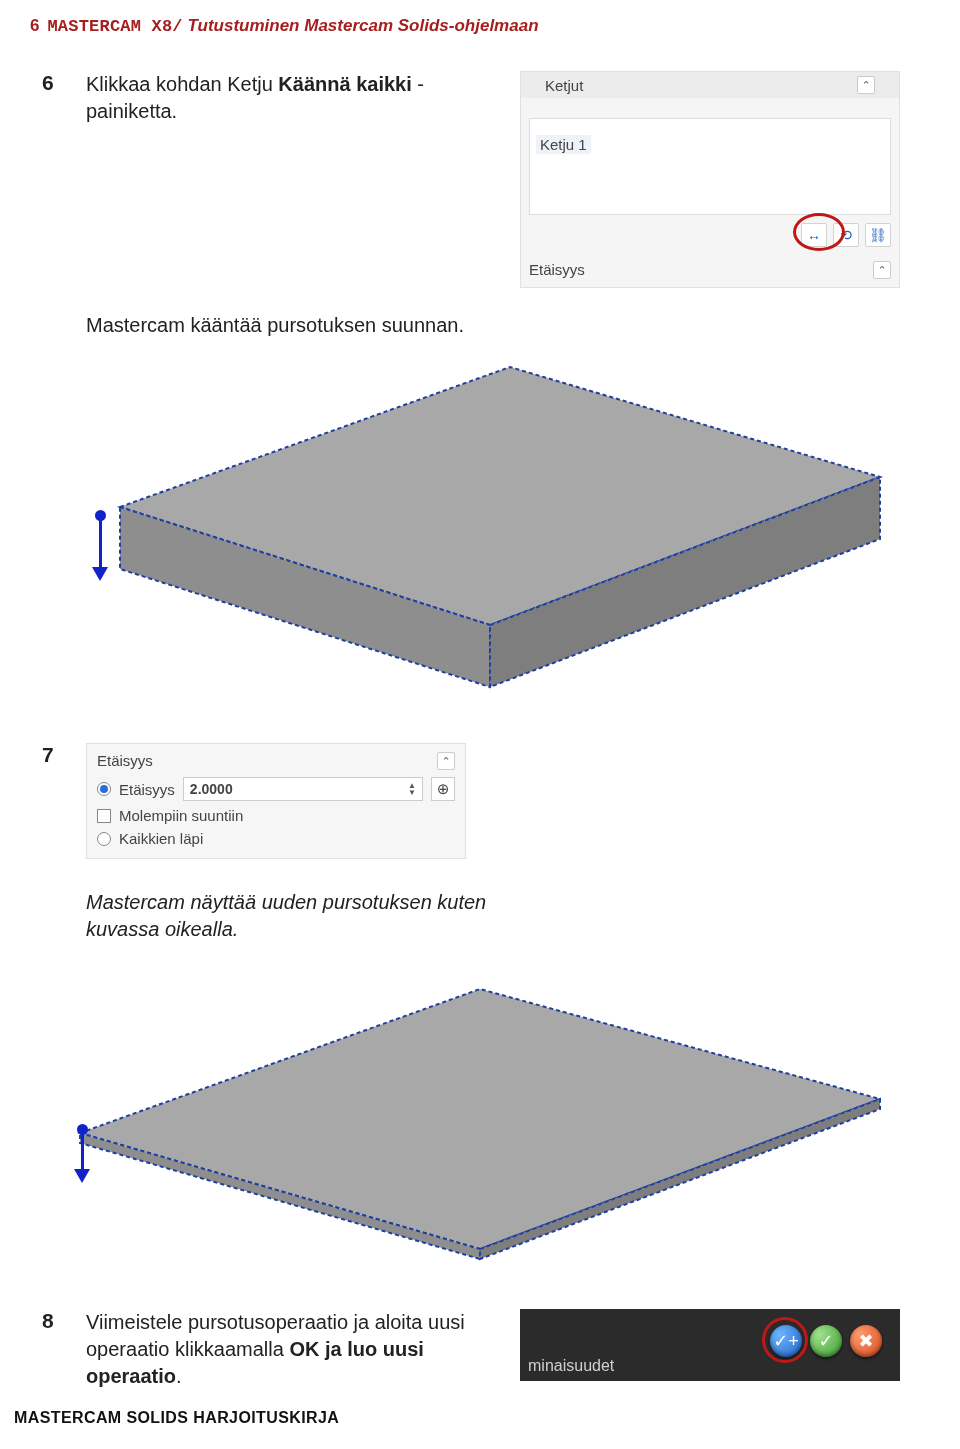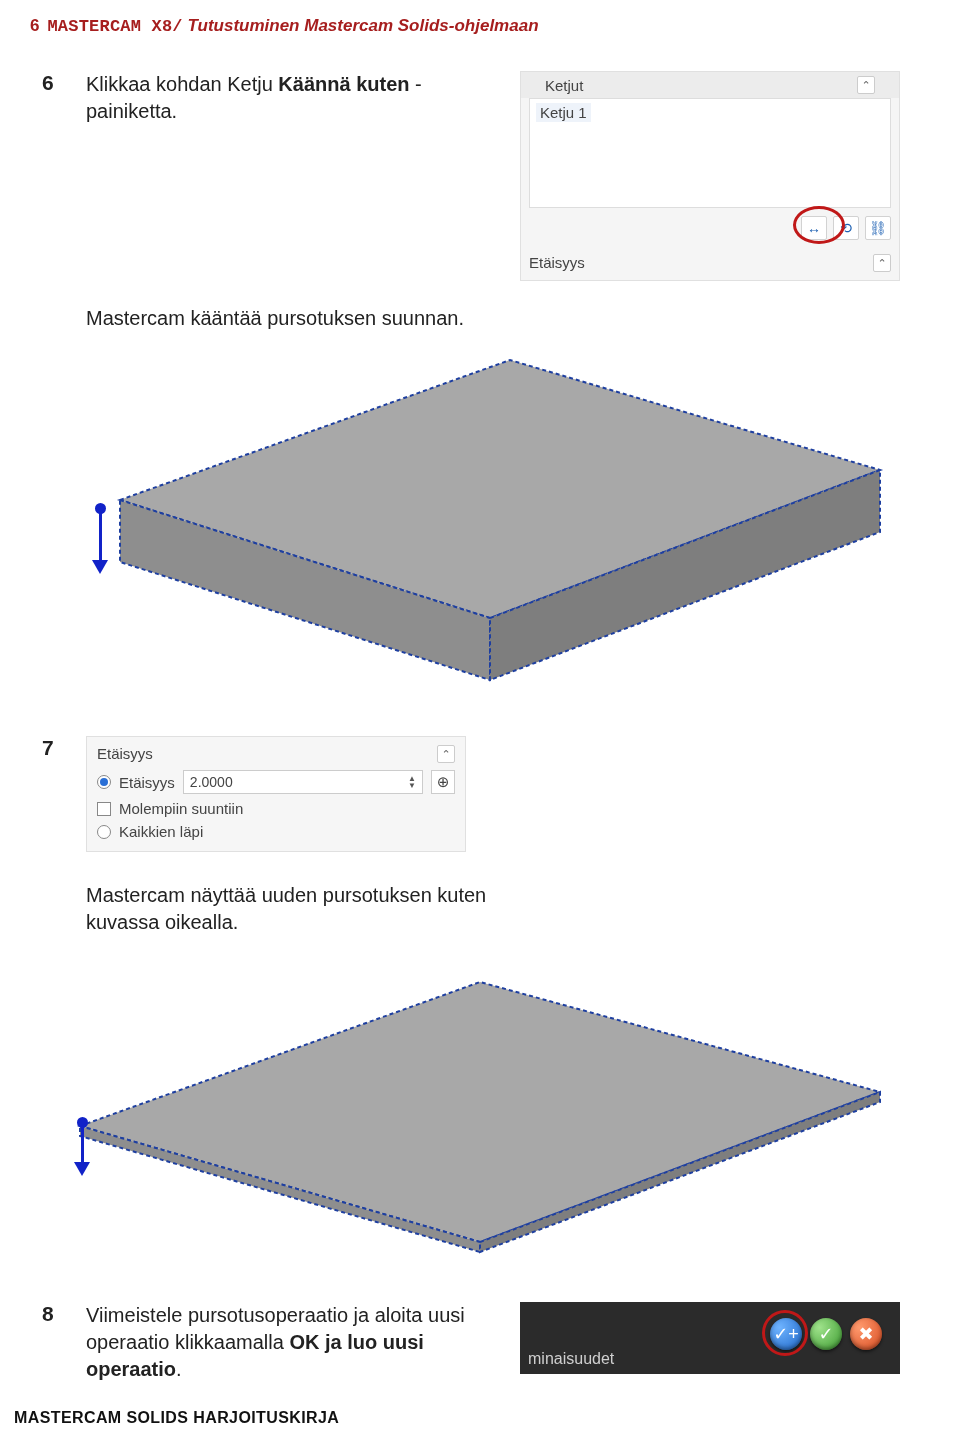--- a/index.html
+++ b/index.html
@@ -60,23 +60,23 @@
   .panel .row-head {
     display: flex;
     align-items: center;
     justify-content: space-between;
     padding: 4px 24px;
     background: #ececec;
   }
   .panel .list-box {
     background: #fff;
     border: 1px solid #ddd;
-    margin: 0 8px 6px 8px;
-    height: 110px;
-    padding: 4px 6px;
+    margin: 20px 8px 6px 8px;
+    height: 97px;
+    padding: 16px 6px;
     font-size: 15px;
   }
   .panel .list-item {
     background: #eef3fa;
     padding: 1px 4px;
     display: inline-block;
   }
   .tool-row {
     display: flex;
     justify-content: flex-end;
@@ -167,21 +167,21 @@
   }
   .radio { border-radius: 50%; position: relative; }
   .radio.sel::after {
     content: ""; position: absolute;
     left: 2px; top: 2px; width: 8px; height: 8px;
     border-radius: 50%; background: #2a6fd6;
   }
   .num-input {
     flex: 1; background: #fff; border: 1px solid #ccc;
     height: 24px; padding: 2px 6px; font-size: 14px;
-    display: flex; align-items: center; justify-content: space-between;
+    display: flex; align-items: center; justify-content: space-between; font-weight: bold;
   }
   .spin { display: flex; flex-direction: column; gap: 0; font-size: 8px; color: #555; line-height: 7px; }
   .sq-btn {
     width: 24px; height: 24px; border: 1px solid #ccc;
     background: #fff; display: flex; align-items: center; justify-content: center;
     font-size: 15px;
   }
 
   
   .slab-wrap {
@@ -243,21 +243,21 @@
   <span class="pg">6</span>
   <span>
     <span class="book">MASTERCAM X8/</span>
     <span class="sub">Tutustuminen Mastercam Solids-ohjelmaan</span>
   </span>
 </div>
 
 <div class="row">
   <div class="step-no">6</div>
   <div class="step-text">
-    <span>Klikkaa kohdan Ketju </span><b>Käännä kuten</b><span> -painiketta.</span>
+    <span>Klikkaa kohdan Ketju </span><b>Käännä kaikki</b><span> -painiketta.</span>
   </div>
   <div class="side-shot">
     <div class="panel">
       <div class="row-head">
         <span>Ketjut</span>
         <span class="collapse-caret">⌃</span>
       </div>
       <div class="list-box">
         <span class="list-item">Ketju 1</span>
       </div>
@@ -319,21 +319,21 @@
         <span>Molempiin suuntiin</span>
       </div>
       <div class="opt-row">
         <span class="radio"></span>
         <span>Kaikkien läpi</span>
       </div>
     </div>
   </div>
 </div>
 
-<div class="row" style="margin-top:5px;">
+<div class="row" style="margin-top:5px;font-style:italic;">
   <div class="step-no"></div>
   <div class="step-text">Mastercam näyttää uuden pursotuksen kuten kuvassa oikealla.</div>
   <div class="side-shot" style="width:380px;"></div>
 </div>
 
 <div class="slab-wrap">
   <svg class="slab-svg" width="880" height="280" viewBox="0 0 880 280">
     <polygon points="60,150 460,6 860,116 460,266" fill="#a8a8a8" stroke="#1e3fa0" stroke-width="2" stroke-dasharray="4 3"></polygon>
     <polygon points="60,150 460,266 460,276 60,160" fill="#8e8e8e" stroke="#1e3fa0" stroke-width="2" stroke-dasharray="4 3"></polygon>
     <polygon points="460,266 860,116 860,126 460,276" fill="#7e7e7e" stroke="#1e3fa0" stroke-width="2" stroke-dasharray="4 3"></polygon>

